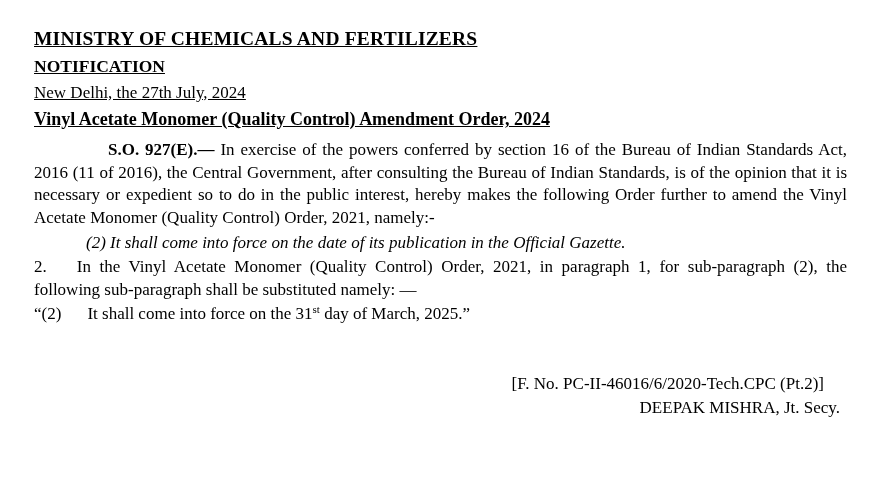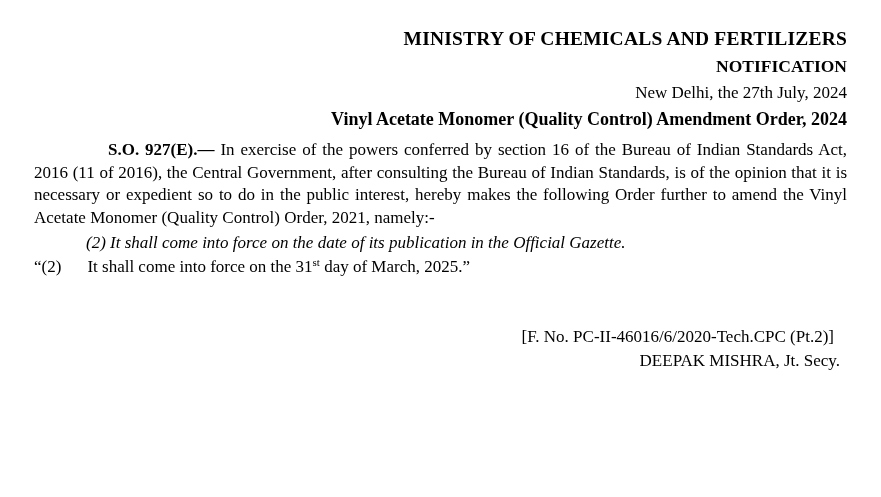--- a/index.html
+++ b/index.html
@@ -15,21 +15,22 @@
     overflow: hidden;
   }
   .page {
     position: relative;
     width: 881px;
     height: 497px;
     box-sizing: border-box;
     padding: 28px 34px 10px 34px;
   }
   .ctr {
-    text-align: right;
+    text-align: left;
+    text-decoration: underline;
   }
   .hdr1 {
     font-size: 19.5px;
     font-weight: bold;
     letter-spacing: 0.2px;
     margin: 0 0 8px 0;
     line-height: 1.1;
   }
   .hdr2 {
     font-size: 17.5px;
@@ -78,21 +79,21 @@
   .tab-gap-sm {
     display: inline-block;
     width: 26px;
   }
   b { font-weight: bold; }
   sup { font-size: 11px; vertical-align: super; line-height: 0; margin-top: 45px; }
   .spacer-lg { height: 46px; }
   .fileno {
     font-size: 17px;
     text-align: right;
-    margin: 0 13px 4px 0;
+    margin: 0 23px 4px 0;
     line-height: 1.2;
   }
   .signature {
     font-size: 17px;
     text-align: right;
     margin: 0 7px 0 0;
     line-height: 1.2;
   }
 </style>
 </head>
@@ -107,20 +108,21 @@
 
   <div class="ctr dateline">New Delhi, the 27th July, 2024</div>
 
   <div class="ctr ordertitle">Vinyl Acetate Monomer (Quality Control) Amendment Order, 2024</div>
 
   <p class="body para-main"><b>S.O. 927(E).—</b><span> In exercise of the powers conferred by section 16 of the Bureau of Indian Standards Act, 2016 (11 of 2016), the Central Government, after consulting the Bureau of Indian Standards, is of the opinion that it is necessary or expedient so to do in the public interest, hereby makes the following Order further to amend the Vinyl Acetate Monomer (Quality Control) Order, 2021, namely:-</span></p>
 
 
   <p class="body para-indent">(2) It shall come into force on the date of its publication in the Official Gazette.</p>
 
+  <p class="body para-2"><span>2.</span><span class="tab-gap"></span><span>In the Vinyl Acetate Monomer (Quality Control) Order, 2021, in paragraph 1, for sub-paragraph (2), the following sub-paragraph shall be substituted namely: —</span></p>
 
   <p class="body para-2"><span>“(2)</span><span class="tab-gap-sm"></span><span>It shall come into force on the 31</span><sup>st</sup><span> day of March, 2025.”</span></p>
 
   <div class="spacer-lg"></div>
 
   <div class="fileno">[F. No. PC-II-46016/6/2020-Tech.CPC (Pt.2)]</div>
 
   <div class="signature">DEEPAK MISHRA,  Jt. Secy.</div>
 
 </div>

